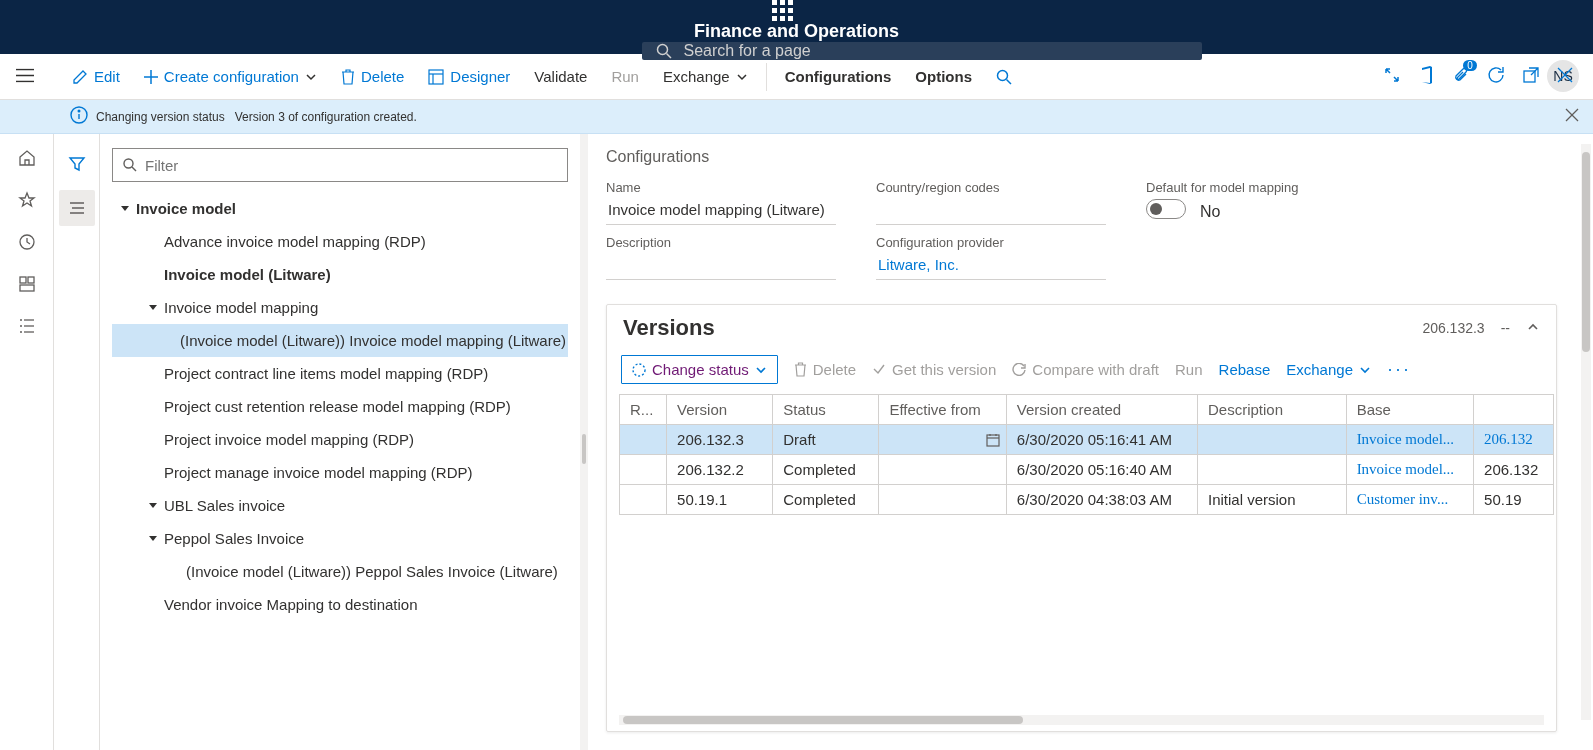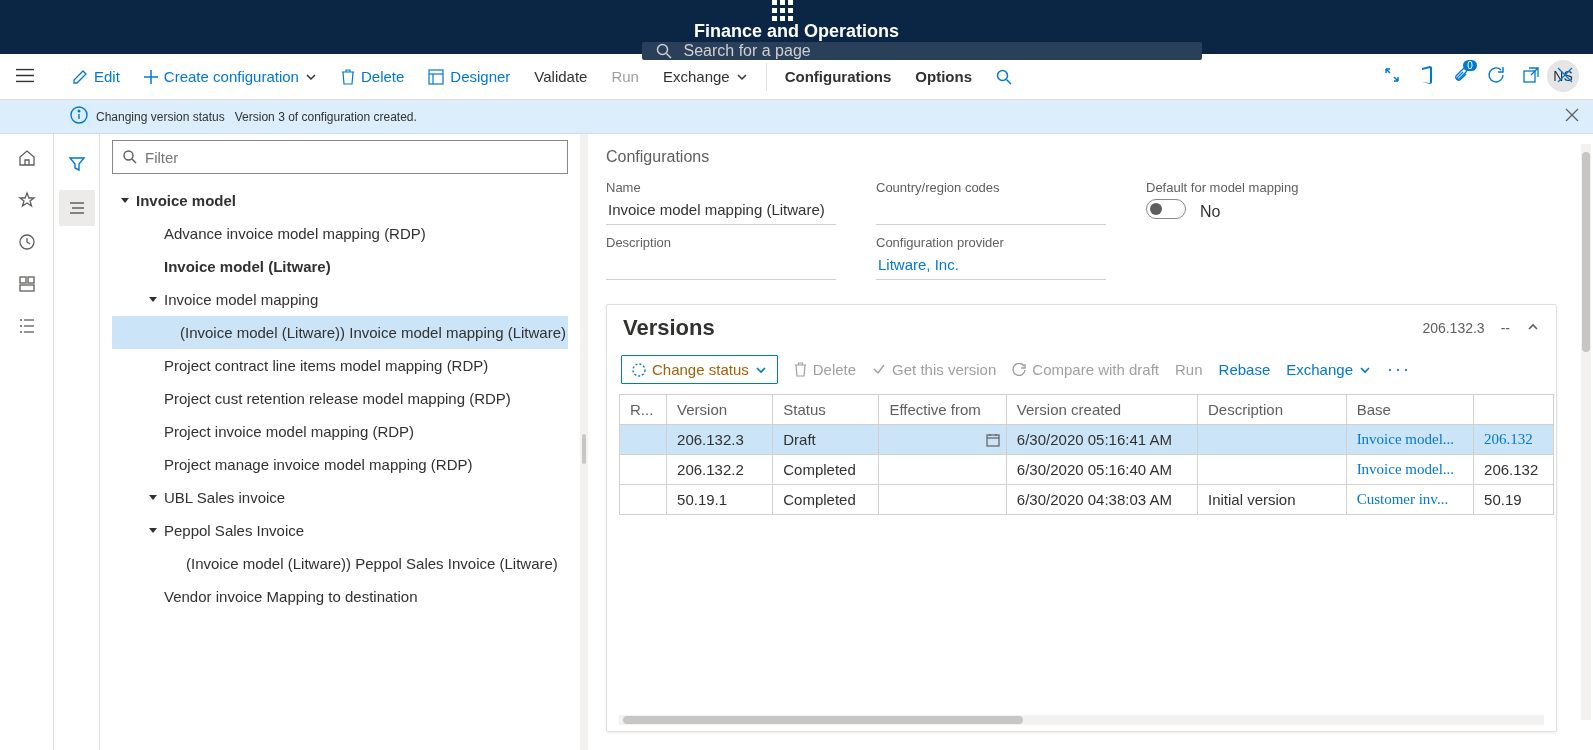--- a/index.html
+++ b/index.html
@@ -36,21 +36,21 @@
   
   
   .main { display: flex; height: calc(100% - 54px - 46px - 34px); }
   .leftrail { width: 54px; border-right: 1px solid #e1dfdd; display: flex; flex-direction: column; align-items: center; padding-top: 14px; gap: 22px; }
   .leftrail .rail-icon { width: 20px; height: 20px; display:flex; align-items:center; justify-content:center; color:#605e5c; }
   
   .sidebar { width: 46px; border-right: 1px solid #e1dfdd; display: flex; flex-direction: column; align-items: center; padding-top: 12px; gap: 8px; }
   .sidebar-btn { width: 36px; height: 36px; display: flex; align-items: center; justify-content: center; border-radius: 2px; cursor:pointer; }
   .sidebar-btn.active { background: #edebe9; }
   
-  .tree-panel { width: 480px; padding: 6px 12px; overflow-y: auto; }
+  .tree-panel { width: 480px; padding: 14px 12px; overflow-y: auto; }
   .filter-box { width: 100%; height: 34px; border: 1px solid #8a8886; display: flex; align-items: center; padding: 0 10px; color: #605e5c; margin-bottom: 10px; }
   .filter-box svg { margin-right: 8px; }
   .filter-box input { border: none; outline: none; flex: 1; font-size: 15px; }
   
   .tree { font-size: 15px; }
   .tree-row { display: flex; align-items: center; height: 33px; cursor: pointer; white-space: nowrap; }
   .tree-row.selected { background: #cce4f7; }
   .tree-row .caret { width: 14px; display: inline-flex; justify-content: center; margin-right: 4px; }
   .tree-row.bold { font-weight: 600; }
   .indent-0 { padding-left: 6px; }
@@ -72,21 +72,21 @@
   .toggle { width: 40px; height: 20px; border-radius: 10px; border: 1px solid #8a8886; background: #fff; position: relative; margin-bottom:6px; }
   .toggle::after { content: ""; width: 12px; height: 12px; border-radius: 50%; background: #605e5c; position: absolute; top: 3px; left: 3px; }
   .toggle-row { display:flex; align-items:center; gap:14px; }
   
   .versions-card { margin-top: 14px; border: 1px solid #e1dfdd; border-radius: 2px; box-shadow: 0 1px 3px rgba(0,0,0,0.08); display:flex; flex-direction:column; flex:1; min-height:0; margin-bottom:18px; margin-right:14px;}
   .versions-hdr { display: flex; align-items: center; padding: 10px 16px; }
   .versions-hdr h3 { font-size: 22px; font-weight: 600; }
   .versions-hdr .right { margin-left: auto; display: flex; align-items: center; gap: 16px; font-size: 14px; color:#605e5c; }
   .versions-toolbar { display: flex; align-items: center; gap: 16px; padding: 4px 14px 10px; font-size: 15px; flex-wrap:wrap; }
   .vt-btn { display: flex; align-items: center; gap: 6px; cursor: pointer; }
-  .vt-btn.primary { border: 1px solid #0078d4; color: #a16207; padding: 5px 10px; border-radius: 1px; }
+  .vt-btn.primary { border: 1px solid #0078d4; color: #701a75; padding: 5px 10px; border-radius: 1px; }
   .vt-btn.disabled { color: #a19f9d; }
   .vt-btn.link { color: #0078d4; }
   .ellipsis { color: #0078d4; font-size: 18px; letter-spacing: 2px; }
   
   .vtable-wrap { flex:1; overflow:auto; padding: 0 2px 8px 12px; }
   table.vtable { border-collapse: collapse; width: 100%; font-size: 15px; }
   .vtable th, .vtable td { border: 1px solid #d2d0ce; padding: 6px 10px; text-align: left; white-space: nowrap; overflow: hidden; text-overflow: ellipsis; }
   .vtable th { font-weight: 400; color: #605e5c; background:#fff; }
   .vtable tr.selected td { background: #cce4f7; }
   .vtable td.link { color: #0078d4; font-family: Liberation Serif, serif; }

